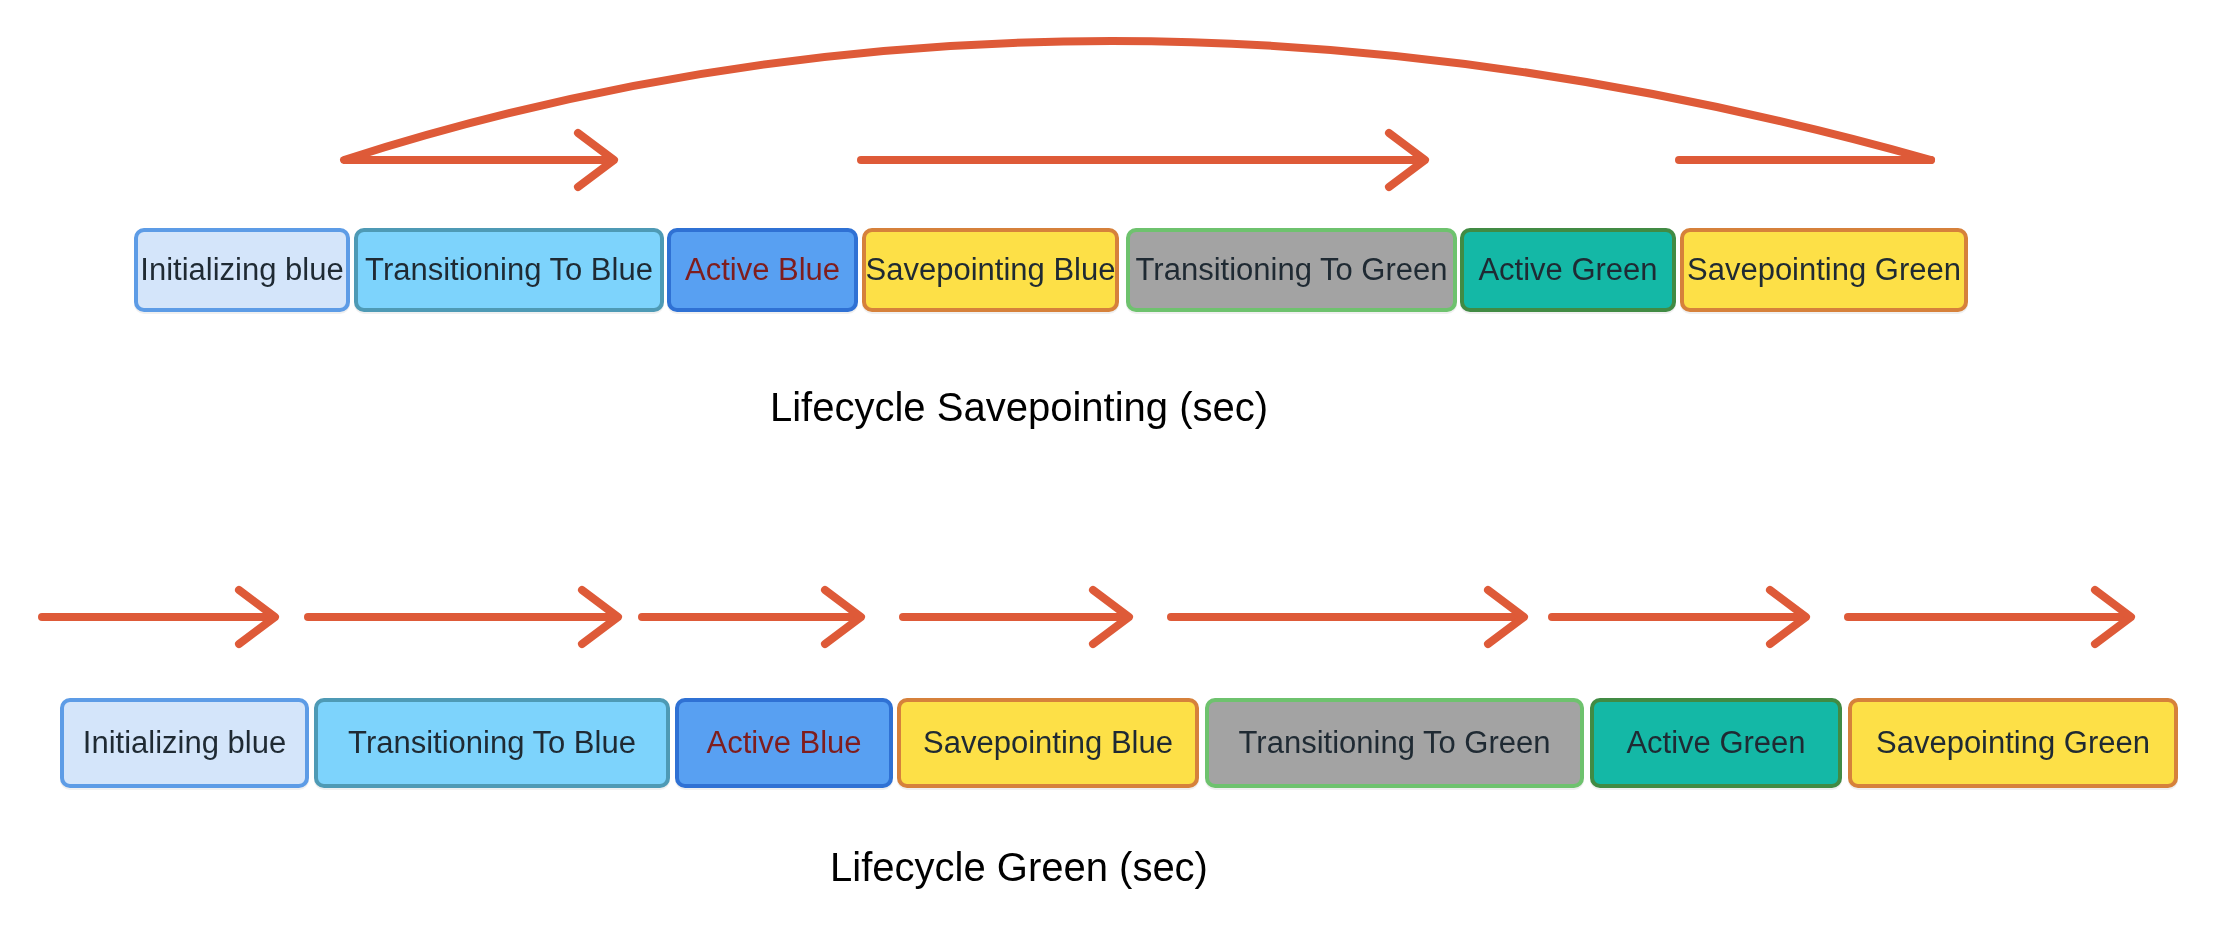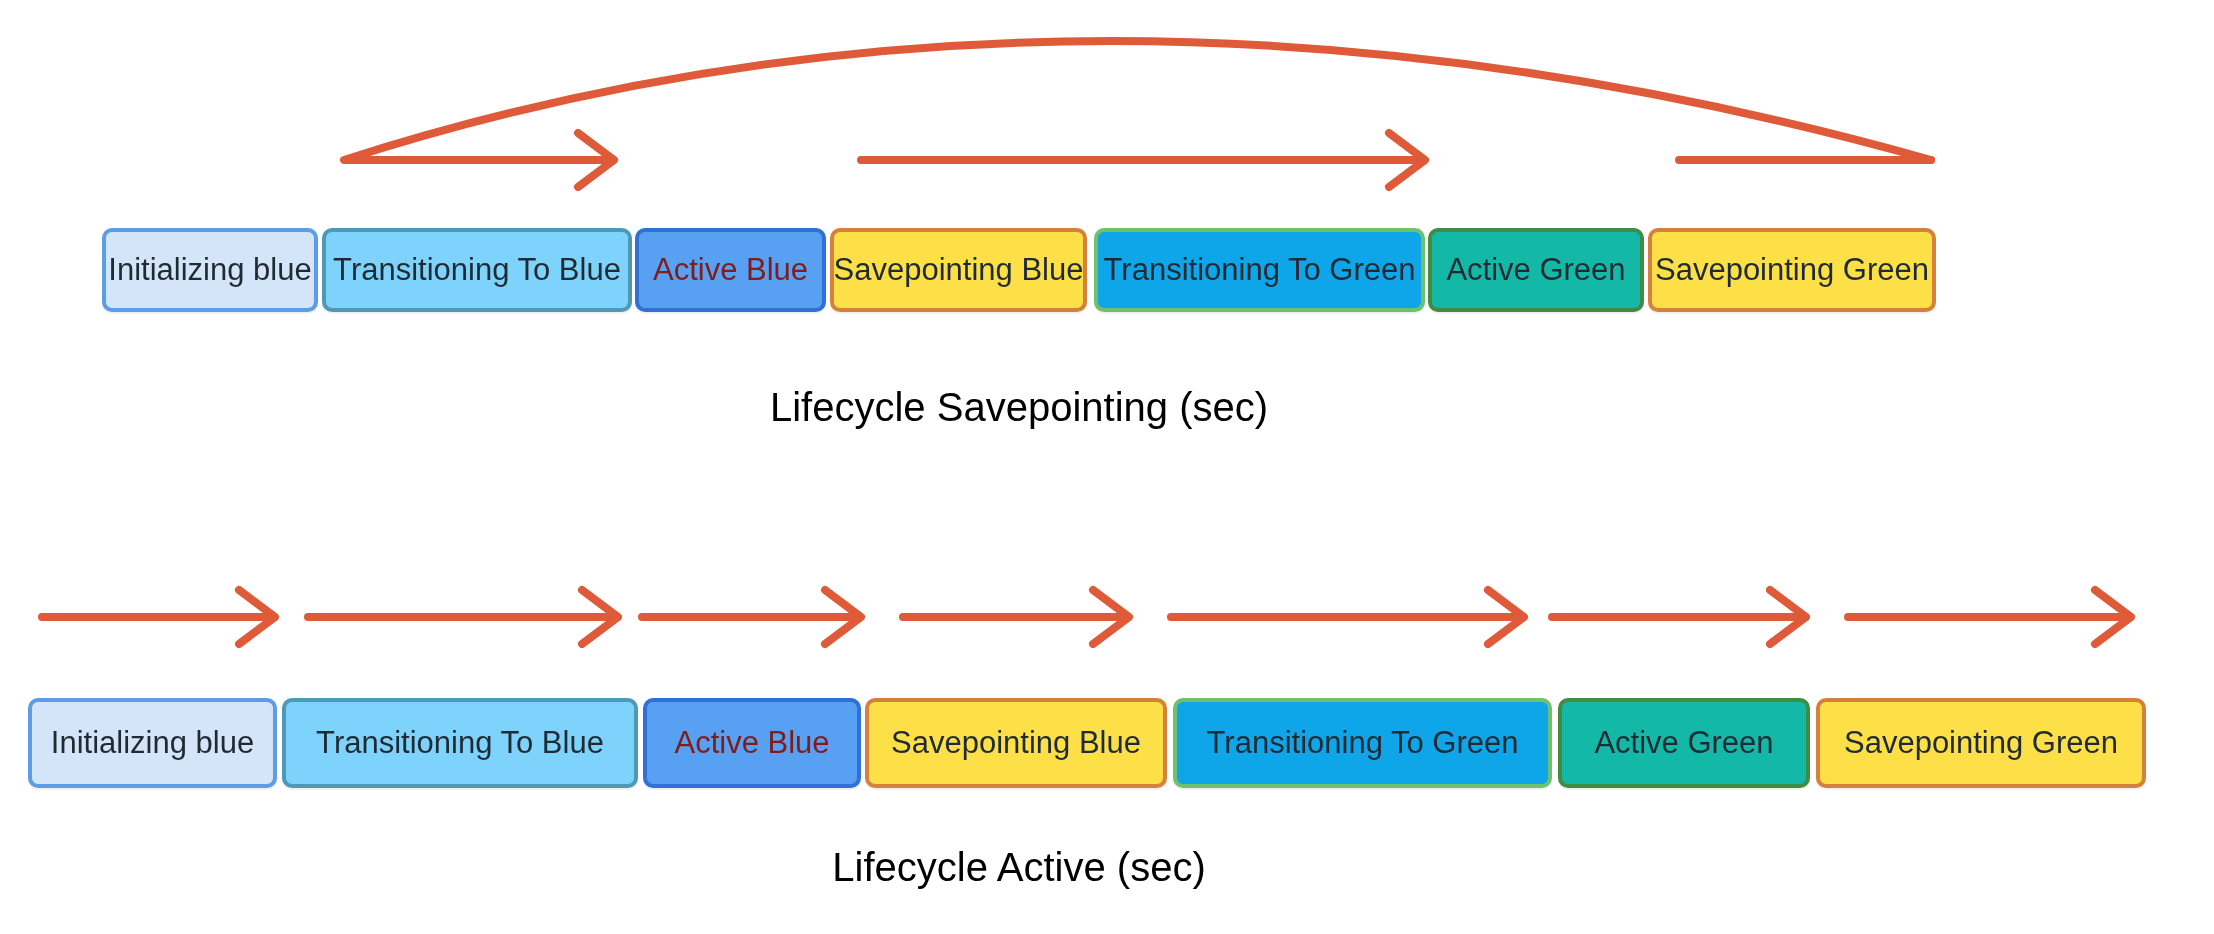--- a/index.html
+++ b/index.html
@@ -40,29 +40,30 @@
     box-sizing: border-box;
     border-radius: 10px;
     border: 4px solid transparent;
     display: flex;
     align-items: center;
     justify-content: center;
     font-size: 31px;
     color: #1F2A33;
     white-space: nowrap;
     box-shadow: 0 2px 0 rgba(0,0,0,0.06);
+    margin-left: 32px;
   }
   .row-top .box { height: 84px; }
   .row-bottom .box { height: 90px; }
 
   .c-init   { background: #D4E5FA; border-color: #5D9CE6; }
   .c-tblue  { background: #7dd3fc; border-color: #4E9AB5; }
   .c-ablue  { background: #58A0F2; border-color: #2F71D4; color: #7f1d1d; }
   .c-sp     { background: #fde047; border-color: #D6813B; }
-  .c-tgreen { background: #0ea5e9; border-color: #6EC26E; }
+  .c-tgreen { background: #a3a3a3; border-color: #6EC26E; }
   .c-agreen { background: #14b8a6; border-color: #418B44; }
 
   .diagram-title {
     position: absolute;
     width: 800px;
     text-align: center;
     font-size: 40px;
     color: #000000;
   }
 </style>
@@ -150,15 +151,15 @@
         <span>Transitioning To Green</span>
       </div>
     <div class="box c-agreen" style="left:1558px;width:252px">
         <span>Active Green</span>
       </div>
     <div class="box c-sp" style="left:1816px;width:330px">
         <span>Savepointing Green</span>
       </div>
   </div>
 
-  <div class="diagram-title" style="top:845px;left:619px">Lifecycle Active (sec)</div>
+  <div class="diagram-title" style="top:845px;left:619px">Lifecycle Green (sec)</div>
 
 </div>
 
 </body></html>

